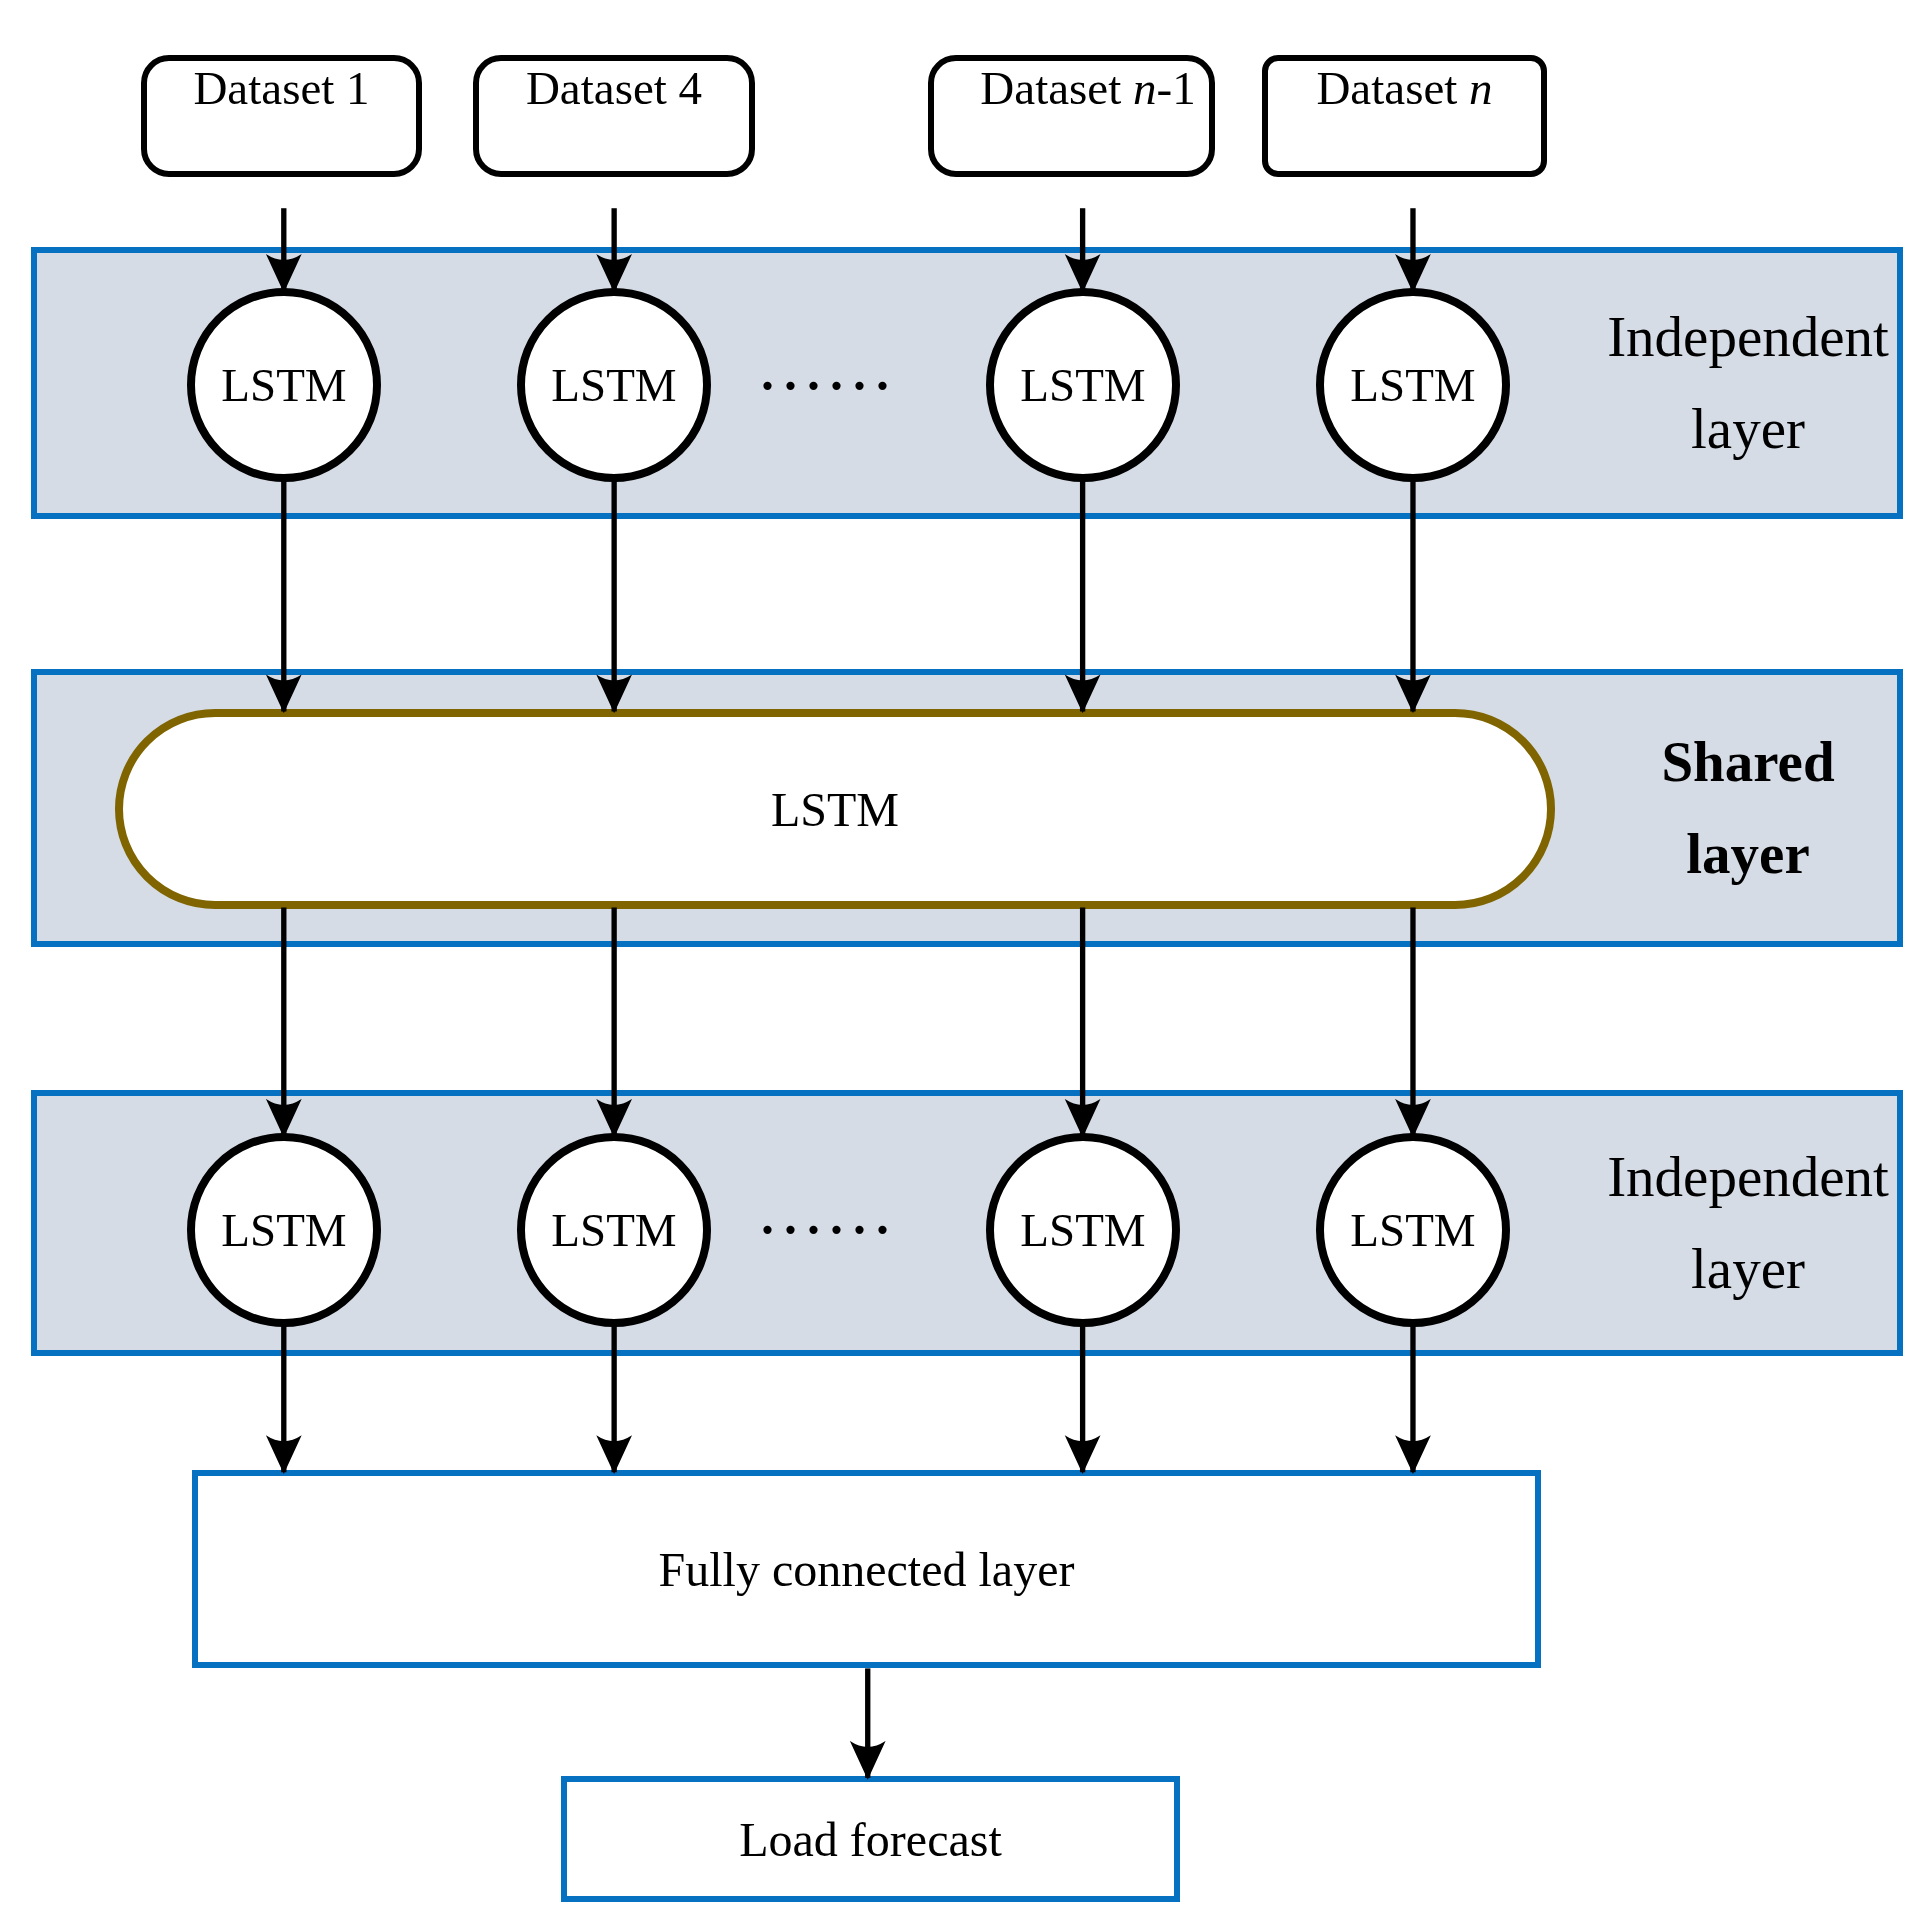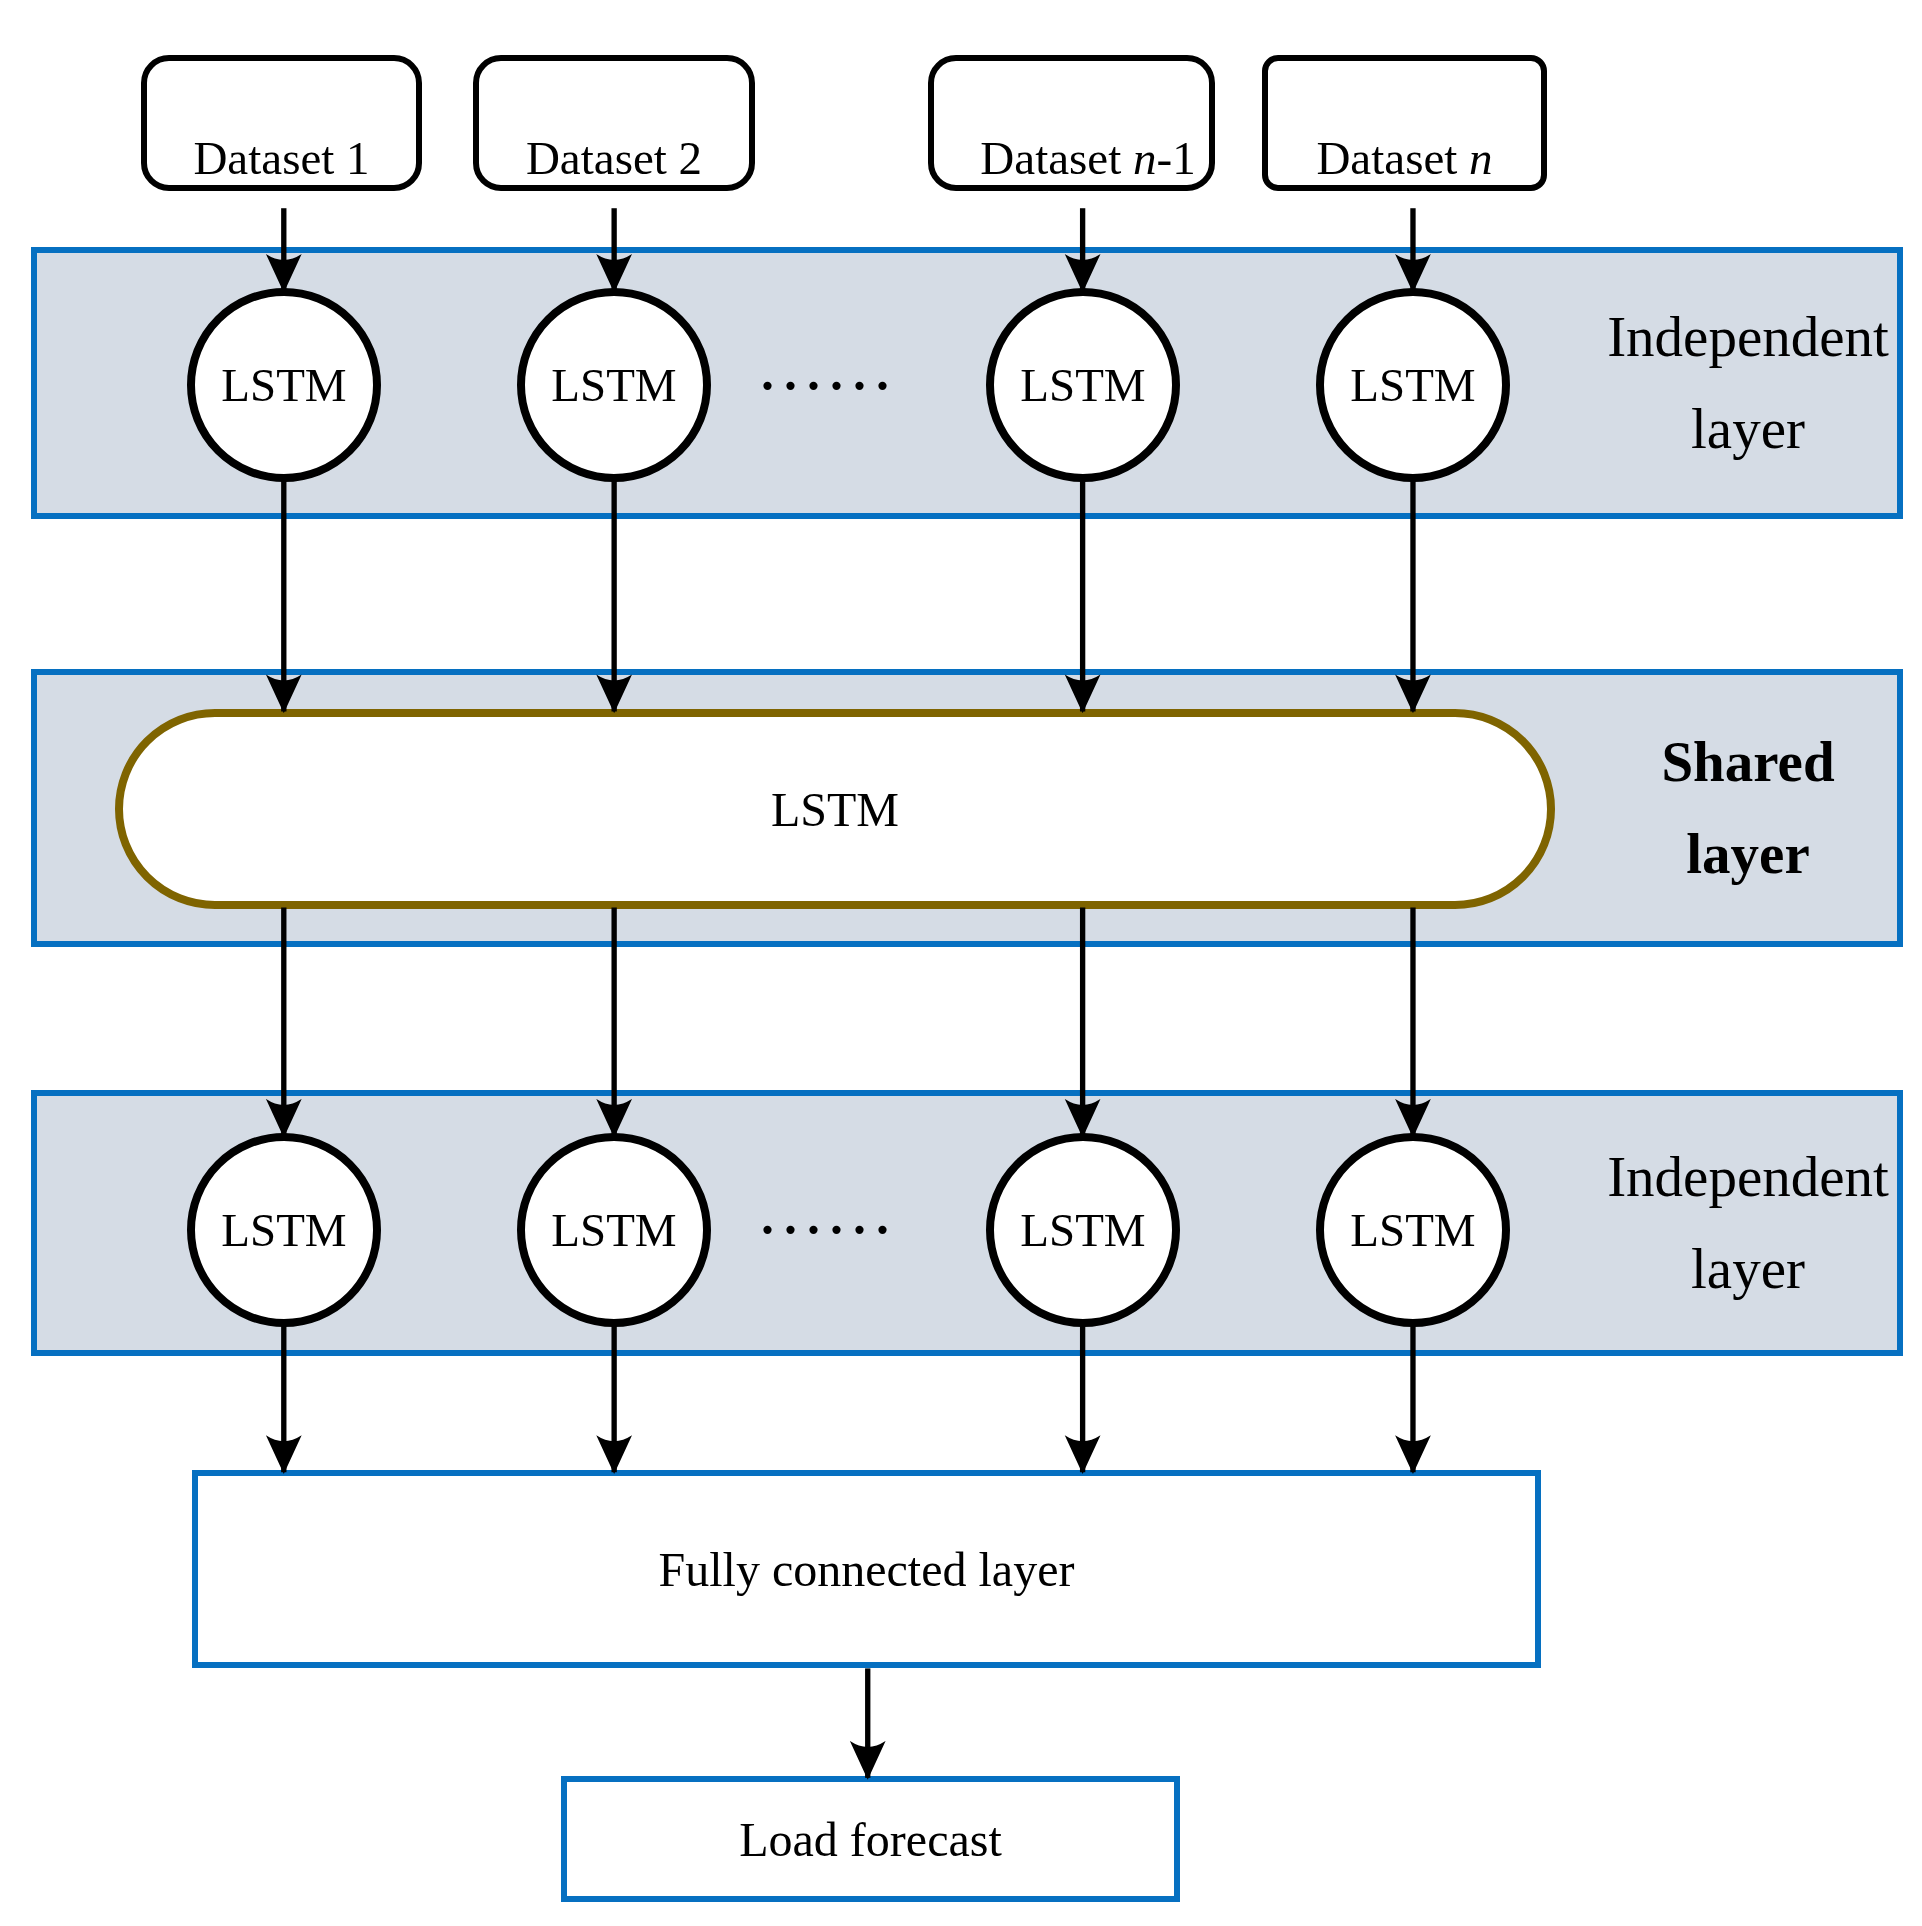--- a/index.html
+++ b/index.html
@@ -10,26 +10,26 @@
     background: #ffffff;
     font-family: "Liberation Serif", "DejaVu Serif", serif;
     color: #000000;
     overflow: hidden;
   }
 
   
   .dataset-box {
     position: absolute;
     top: 55px;
-    height: 136px;
+    height: 122px;
     background: #ffffff;
     border: 6.7px solid #000000;
     border-radius: 28px;
     display: flex;
-    align-items: flex-end;
+    align-items: flex-start;
     justify-content: center;
     font-size: 47px;
     box-sizing: border-box;
     white-space: nowrap;
   }
   .dataset-box .var { font-style: italic; }
 
   
   .band {
     position: absolute;
@@ -134,21 +134,21 @@
 <div id="canvas">
 
   <div class="band" id="band-independent-1"></div>
   <div class="band" id="band-shared"></div>
   <div class="band" id="band-independent-2"></div>
 
   <div class="dataset-box" style="left:141px;width:281px;">
     <span><span>Dataset 1</span><span class="var"></span><span></span></span>
   </div>
   <div class="dataset-box" style="left:473px;width:282px;">
-    <span><span>Dataset 2</span><span class="var"></span><span></span></span>
+    <span><span>Dataset 4</span><span class="var"></span><span></span></span>
   </div>
   <div class="dataset-box" style="left:928px;width:287px;padding-left:33px;">
     <span><span>Dataset </span><span class="var">n</span><span>-1</span></span>
   </div>
   <div class="dataset-box" style="left:1262px;width:285px;border-radius:16px;">
     <span><span>Dataset </span><span class="var">n</span><span></span></span>
   </div>
 
   <div class="lstm-circle" style="left:187px;top:288px;">
       <span>LSTM</span>

